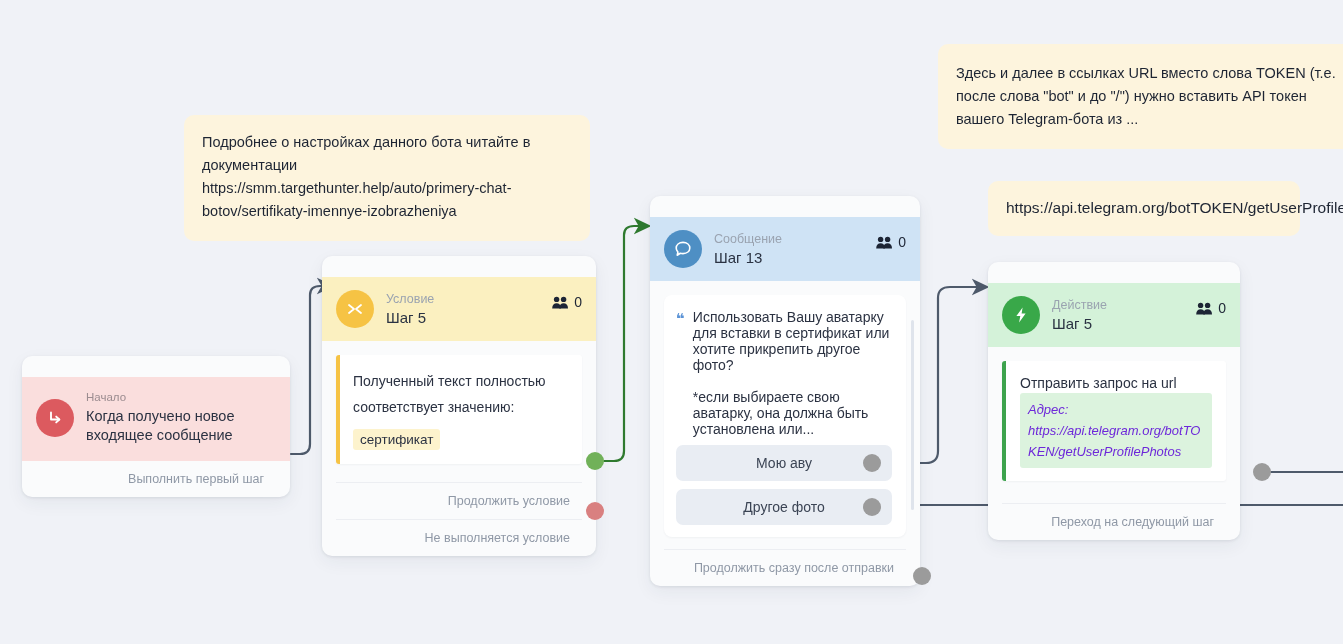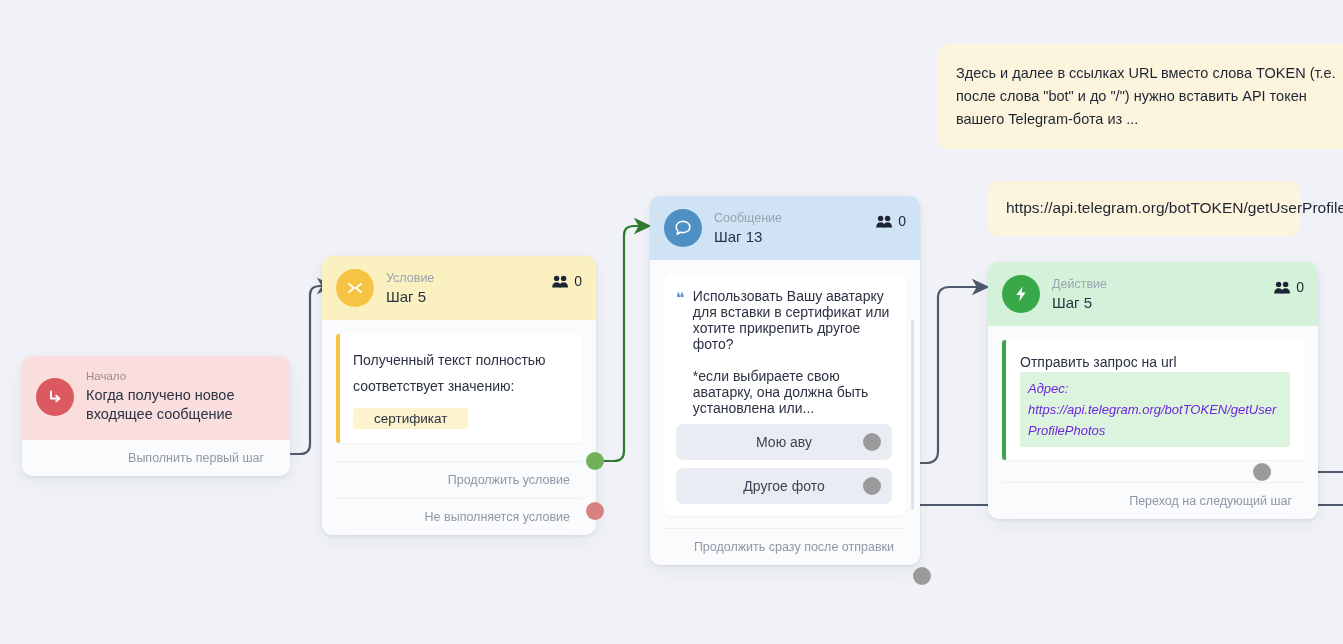--- a/index.html
+++ b/index.html
@@ -31,20 +31,21 @@
     background: #fafbfc;
     box-shadow: 0 1px 3px rgba(40,50,70,.10), 0 6px 18px rgba(40,50,70,.06);
     z-index: 3;
     overflow: hidden;
   }
   .node-head {
     display: flex;
     align-items: center;
     padding: 13px 14px 13px 14px;
     gap: 12px;
+    margin-top: 21px;
   }
   .node-avatar {
     width: 38px; height: 38px;
     border-radius: 50%;
     flex: 0 0 38px;
     display: flex; align-items: center; justify-content: center;
   }
   .node-titles { flex: 1 1 auto; min-width: 0; }
   .node-kind {
     font-size: 12.5px;
@@ -107,21 +108,21 @@
     padding: 13px 14px 14px 13px;
     box-shadow: 0 1px 2px rgba(40,50,70,.05);
   }
   .cond-text { font-size: 14px; color: #2b3242; line-height: 26px; }
   .cond-chip {
     display: inline-block;
     margin-top: 9px;
     background: #fdf3cd;
     color: #2b3242;
     font-size: 13.5px;
-    padding: 3px 21px;
+    padding: 3px 7px;
     border-radius: 3px;
   }
 
   
   #node-msg { left: 650px; top: 196px; width: 270px; }
   #node-msg .node-head { background: #cfe3f5; }
   #node-msg .node-avatar { background: #4e8fc4; }
   .msg-bubble {
     background: #ffffff;
     border-radius: 8px;
@@ -147,21 +148,21 @@
   }
   .msg-scroll {
     position: absolute;
     right: 6px; top: 124px;
     width: 3px; height: 190px;
     border-radius: 2px;
     background: #dfe4ec;
   }
 
   
-  #node-act { left: 988px; top: 262px; width: 330px; }
+  #node-act { left: 988px; top: 262px; width: 252px; }
   #node-act .node-head { background: #d4f2d9; }
   #node-act .node-avatar { background: #39a849; }
   .act-block {
     background: #ffffff;
     border-left: 4px solid #3da34d;
     border-radius: 3px;
     padding: 12px 14px 13px 14px;
     box-shadow: 0 1px 2px rgba(40,50,70,.05);
   }
   .act-title { font-size: 14px; color: #2b3242; line-height: 20px; margin-bottom: 0; }
@@ -211,20 +212,23 @@
 
     <path d="M604,461 L614,461 Q624,461 624,451 L624,235 Q624,226 634,226 L647,226" fill="none" stroke="#2f7a2f" stroke-width="2.2" stroke-linecap="round" marker-end="url(#arrow-green)"></path>
 
     <path d="M876,463 L926,463 Q938,463 938,451 L938,298 Q938,287 950,287 L985,287" fill="none" stroke="#4e5a6b" stroke-width="2.2" stroke-linecap="round" marker-end="url(#arrow-gray)"></path>
 
     <path d="M876,505 L1343,505" fill="none" stroke="#4e5a6b" stroke-width="2.2" stroke-linecap="round"></path>
 
     <path d="M1270,472 L1343,472" fill="none" stroke="#4e5a6b" stroke-width="2.2" stroke-linecap="round"></path>
   </svg>
 
+  <div class="note" id="note-docs">
+    <div class="note-text">Подробнее о настройках данного бота читайте в документации https://smm.targethunter.help/auto/primery-chat-botov/sertifikaty-imennye-izobrazheniya</div>
+  </div>
 
   <div class="note" id="note-token">
     <div class="note-text">Здесь и далее в ссылках URL вместо слова TOKEN (т.е. после слова "bot" и до "/") нужно вставить API токен вашего Telegram-бота из ...</div>
   </div>
 
   <div class="note" id="note-url">
     <div class="note-text">https://api.telegram.org/botTOKEN/getUserProfilePhotos</div>
   </div>
 
   <div class="node" id="node-start">

